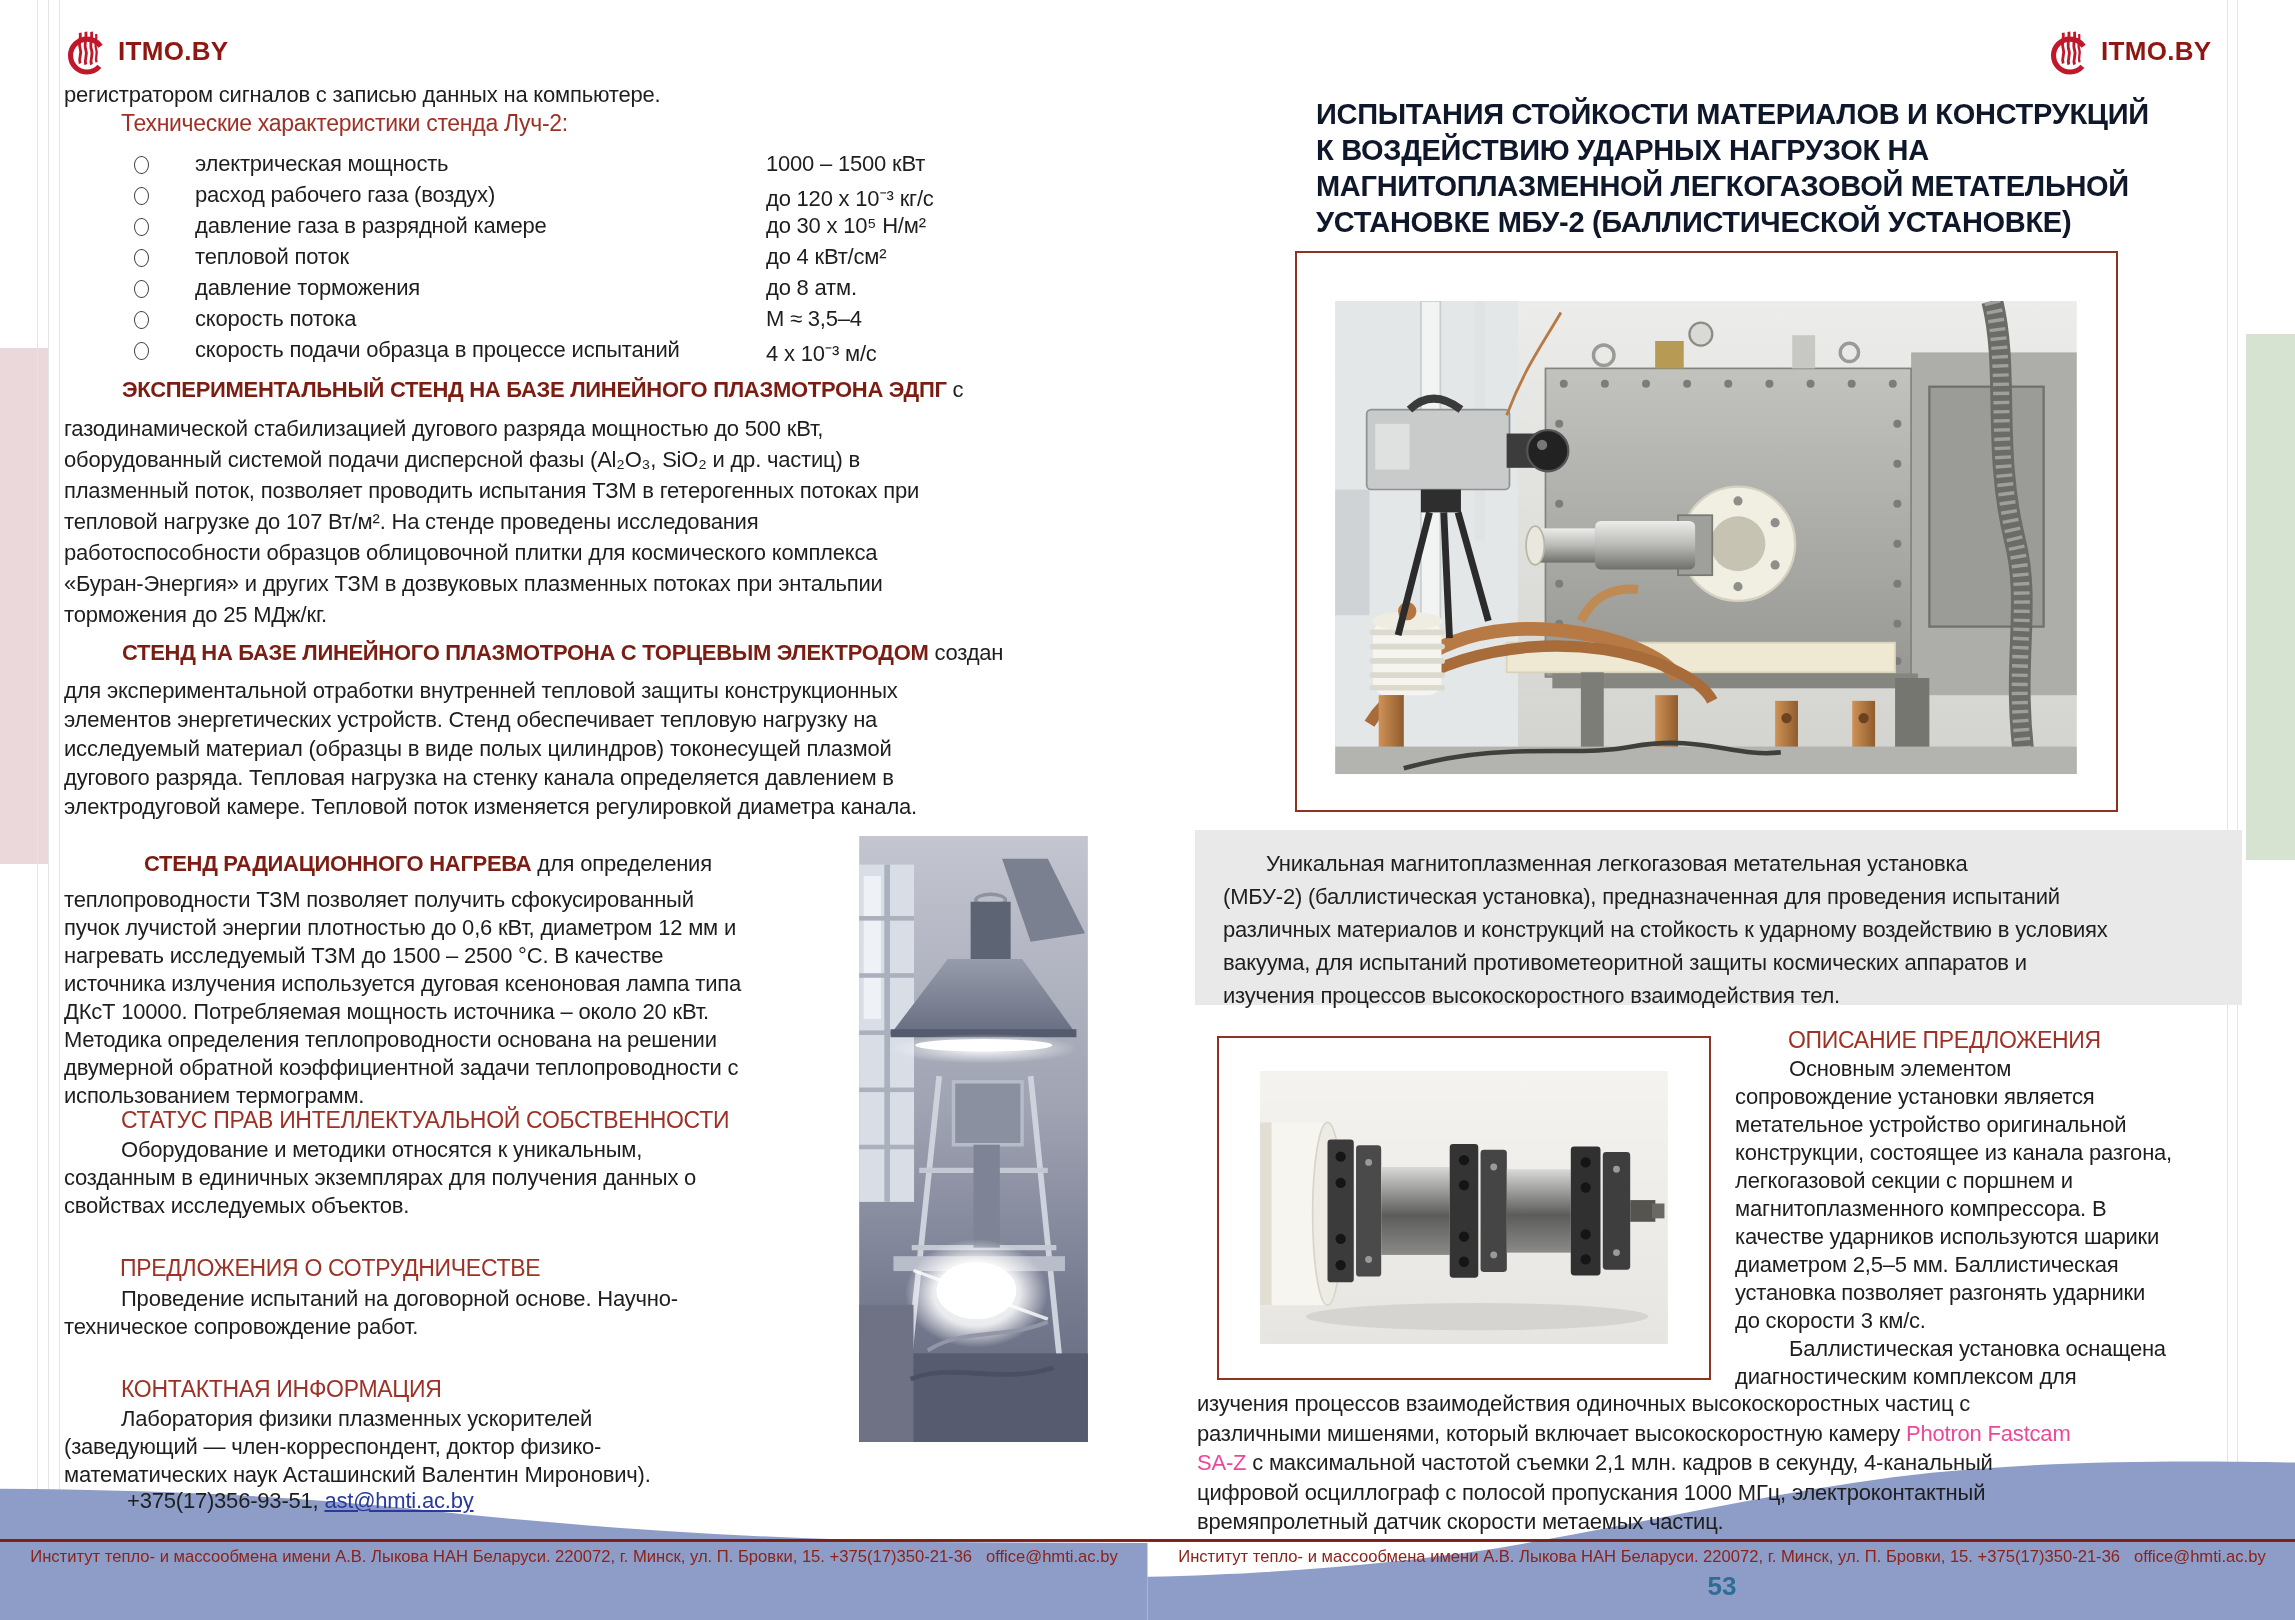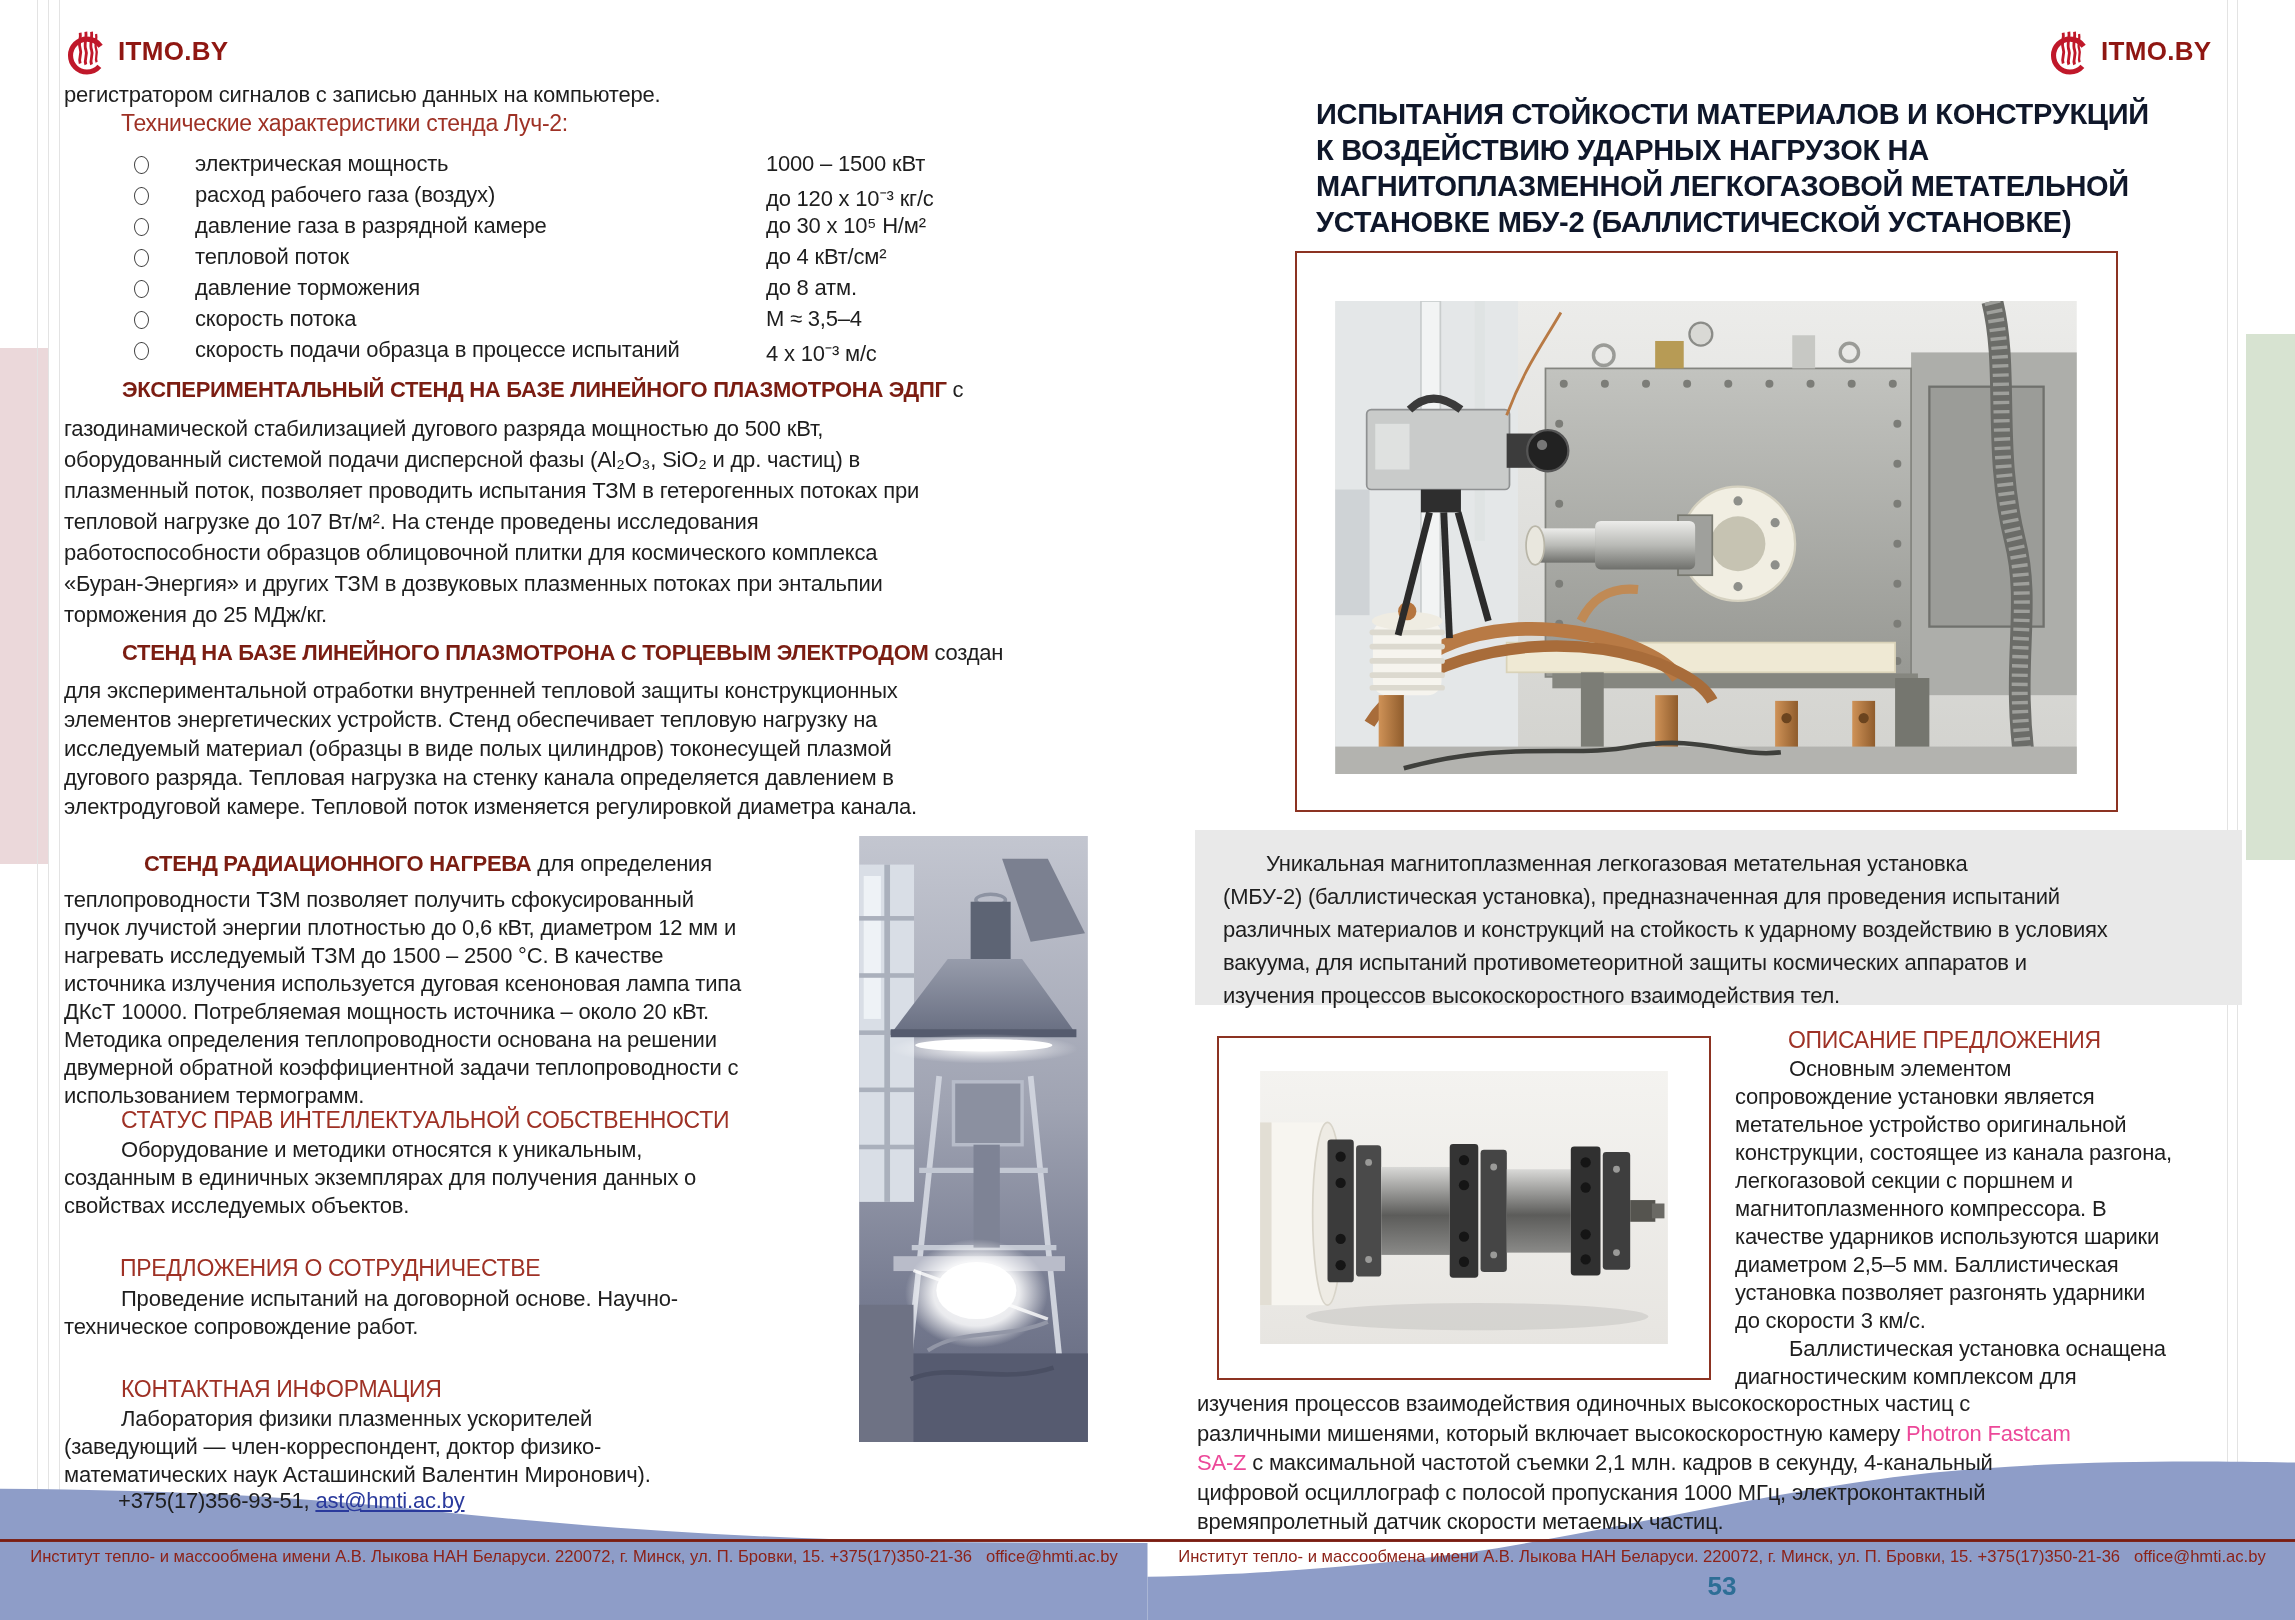--- a/index.html
+++ b/index.html
@@ -161,21 +161,21 @@
   <div class="ind100">Проведение испытаний на договорной основе. Научно-</div>
   <div>техническое сопровождение работ.</div>
 </div>
 
 <div class="txtblock hred nw" style="left:121px;top:1376px;">КОНТАКТНАЯ ИНФОРМАЦИЯ</div>
 <div class="txtblock body-txt nw" style="left:64px;top:1405px;line-height:28px;z-index:3;">
   <div class="ind100">Лаборатория физики плазменных ускорителей</div>
   <div>(заведующий — член-корреспондент, доктор физико-</div>
   <div>математических наук Асташинский Валентин Миронович).</div>
 </div>
-<div class="txtblock body-txt nw" style="left:118px;top:1488px;z-index:3;">
+<div class="txtblock body-txt nw" style="left:127px;top:1488px;z-index:3;">
   <span>+375(17)356-93-51, </span><a class="link" href="#">ast@hmti.ac.by</a>
 </div>
 
 <div class="abs" style="left:859px;top:836px;width:229px;height:606px;z-index:2;">
   <svg width="229" height="606" viewBox="0 0 400 1060">
     <defs>
       <linearGradient id="lpBg" x1="0" y1="0" x2="0" y2="1">
         <stop offset="0" stop-color="#c3c6d0"></stop>
           <stop offset="0.45" stop-color="#9fa3b2"></stop>
         <stop offset="0.75" stop-color="#787d92"></stop>

